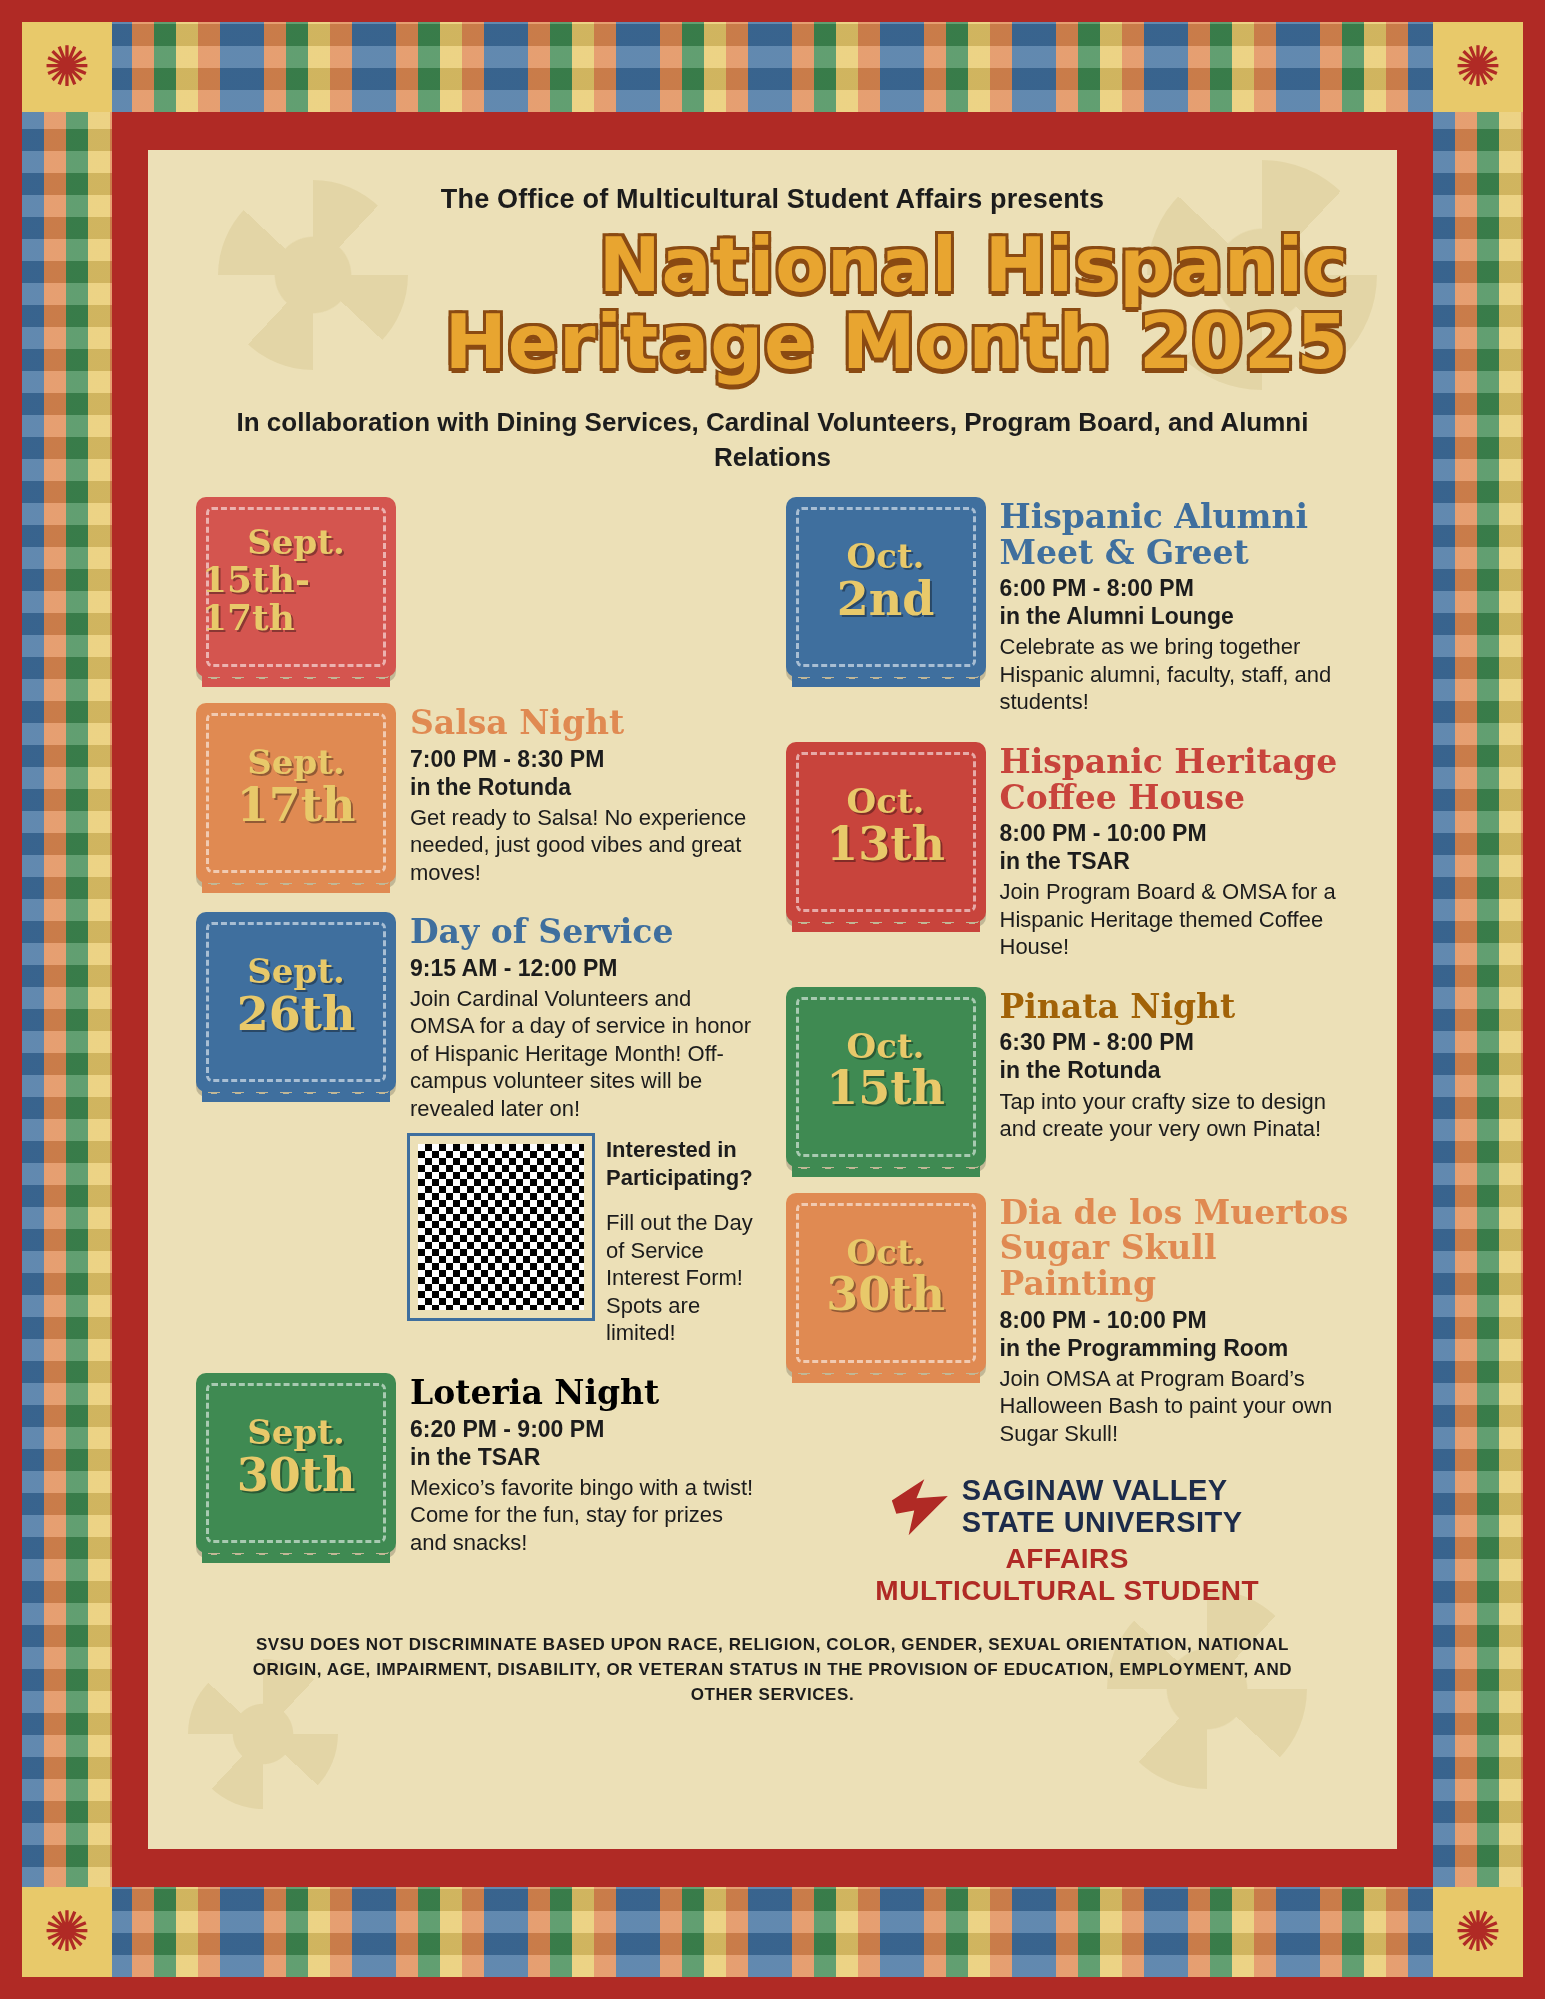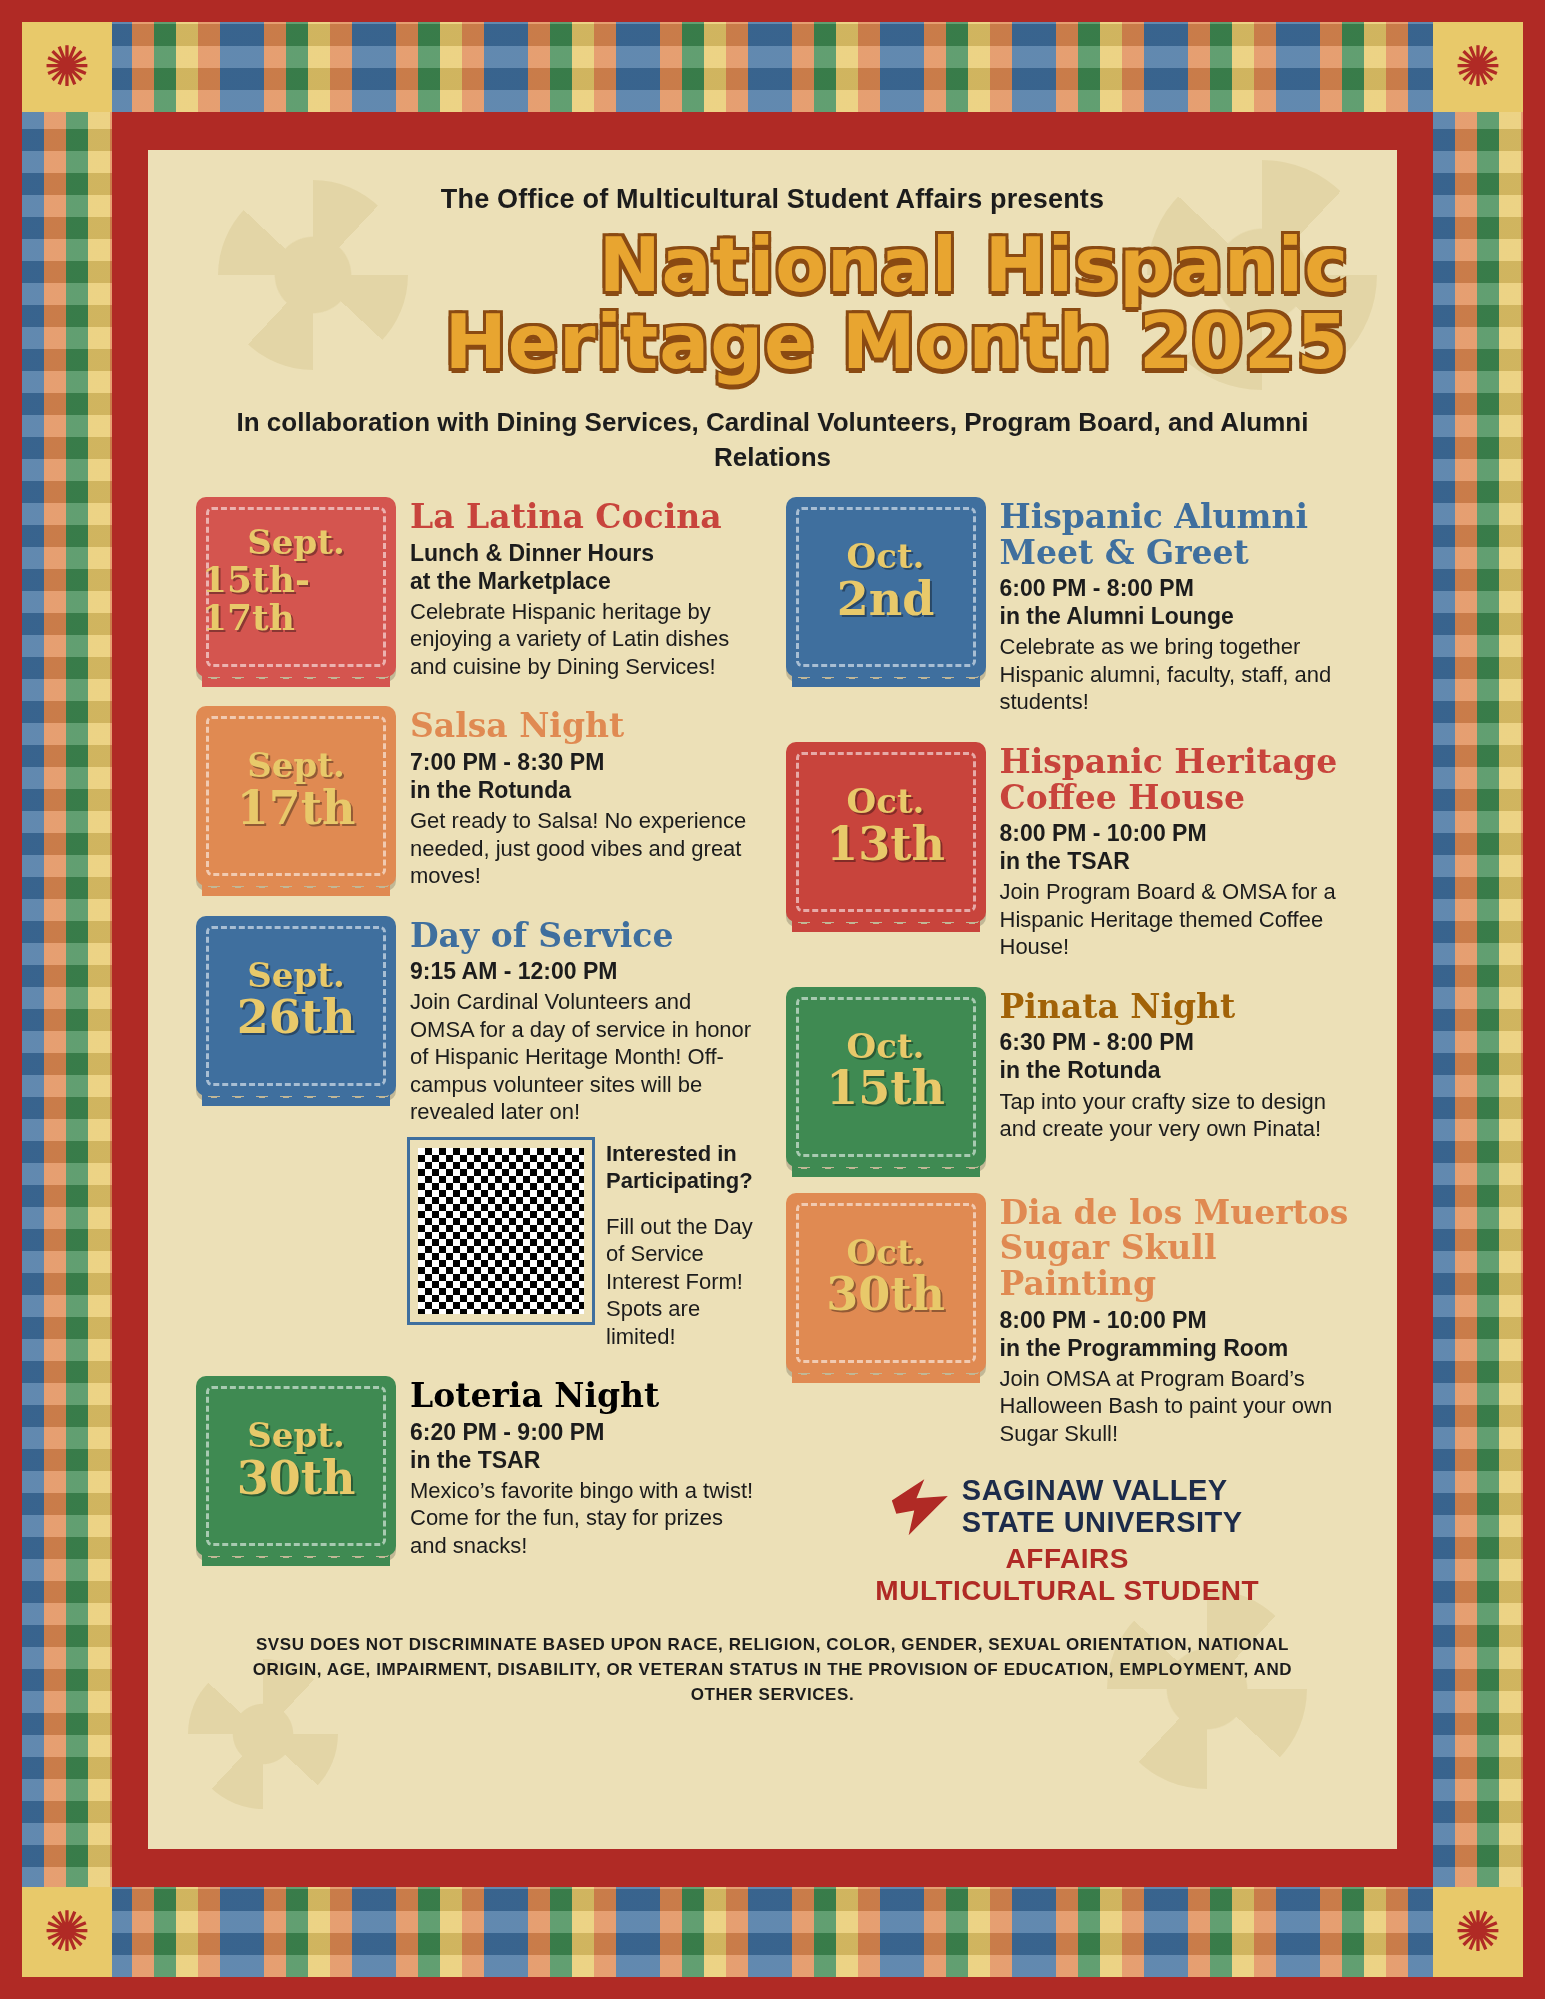--- a/index.html
+++ b/index.html
@@ -290,26 +290,20 @@
       <div class="collab">In collaboration with Dining Services, Cardinal Volunteers, Program Board, and Alumni Relations</div>
 
       <div class="grid">
         <div class="col" id="col-left">
             <div class="event">
               <div class="badge small-day" style="background: rgb(212, 85, 79); color: rgb(212, 85, 79);">
                 <div class="ring"></div>
                 <div class="m">Sept.</div>
                 <div class="d">15th-17th</div>
               </div>
-              <div class="info">
-                <div class="ev-title" style="color: rgb(200, 68, 60); white-space: pre-line;">La Latina Cocina</div>
-                <div class="ev-when" style="white-space: pre-line;">Lunch &amp; Dinner Hours
-at the Marketplace</div>
-                <div class="ev-desc">Celebrate Hispanic heritage by enjoying a variety of Latin dishes and cuisine by Dining Services!</div>
-              </div>
             </div>
             <div class="event">
               <div class="badge" style="background: rgb(224, 138, 82); color: rgb(224, 138, 82);">
                 <div class="ring"></div>
                 <div class="m">Sept.</div>
                 <div class="d">17th</div>
               </div>
               <div class="info">
                 <div class="ev-title" style="color: rgb(224, 138, 82); white-space: pre-line;">Salsa Night</div>
                 <div class="ev-when" style="white-space: pre-line;">7:00 PM - 8:30 PM

